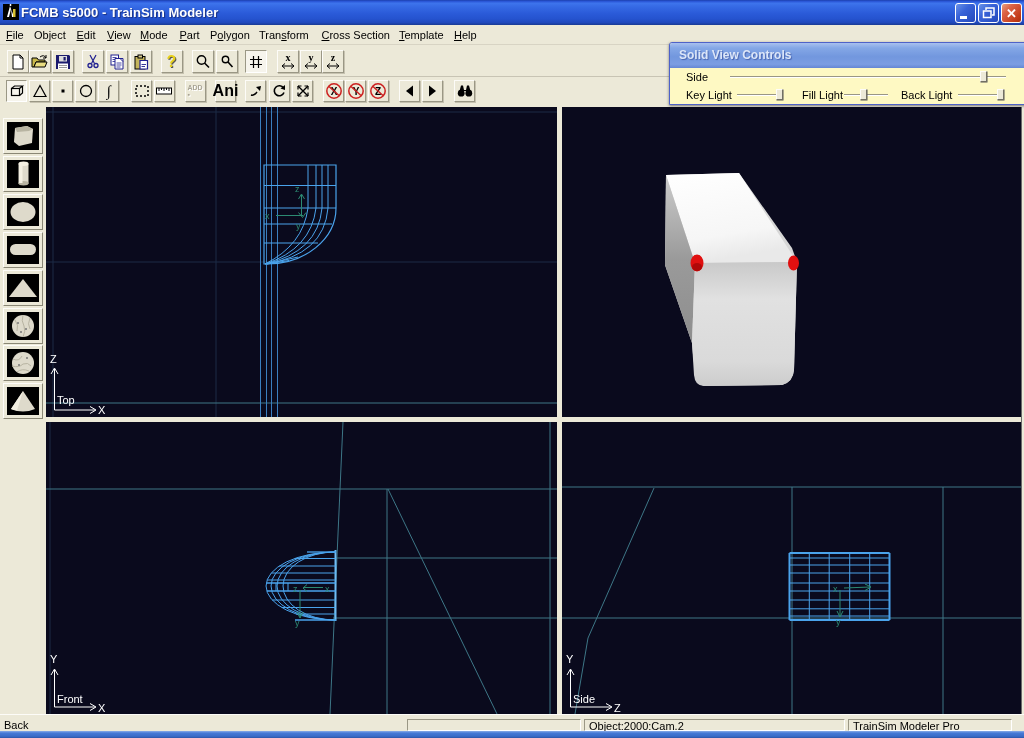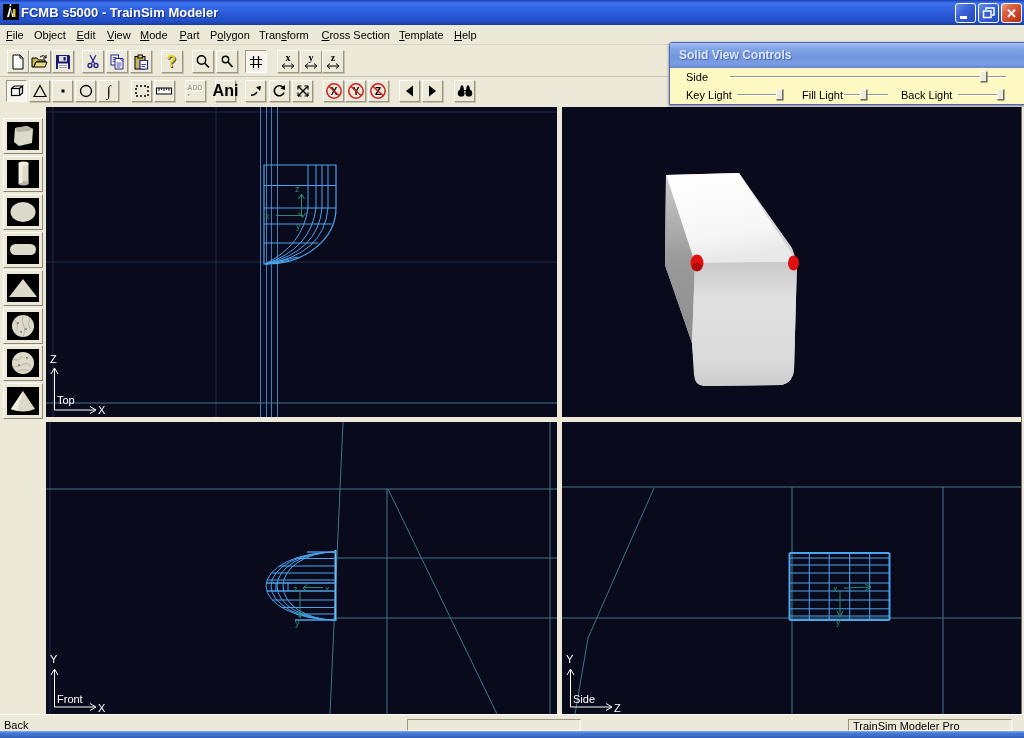--- a/index.html
+++ b/index.html
@@ -579,15 +579,16 @@
 <span class="plabel" style="left:132px;top:46px">Fill Light</span>
 <div class="ptrack" style="left:174px;top:51px;width:44px"></div>
 <div class="pthumb" style="left:190px;top:46px"></div>
 <span class="plabel" style="left:231px;top:46px">Back Light</span>
 <div class="ptrack" style="left:288px;top:51px;width:44px"></div>
 <div class="pthumb" style="left:327px;top:46px"></div>
 </div>
   <div id="status" class="abs">
     <span class="abs" style="left:4px;top:4px">Back</span>
     <div class="spane" style="left:407px;width:174px"></div>
+    <div class="spane" style="left:584px;width:261px">Object:2000:Cam.2</div>
     <div class="spane" style="left:848px;width:164px">TrainSim Modeler Pro</div>
   </div>
   <div id="bluestrip" class="abs"></div>
 </div>
 </body></html>

